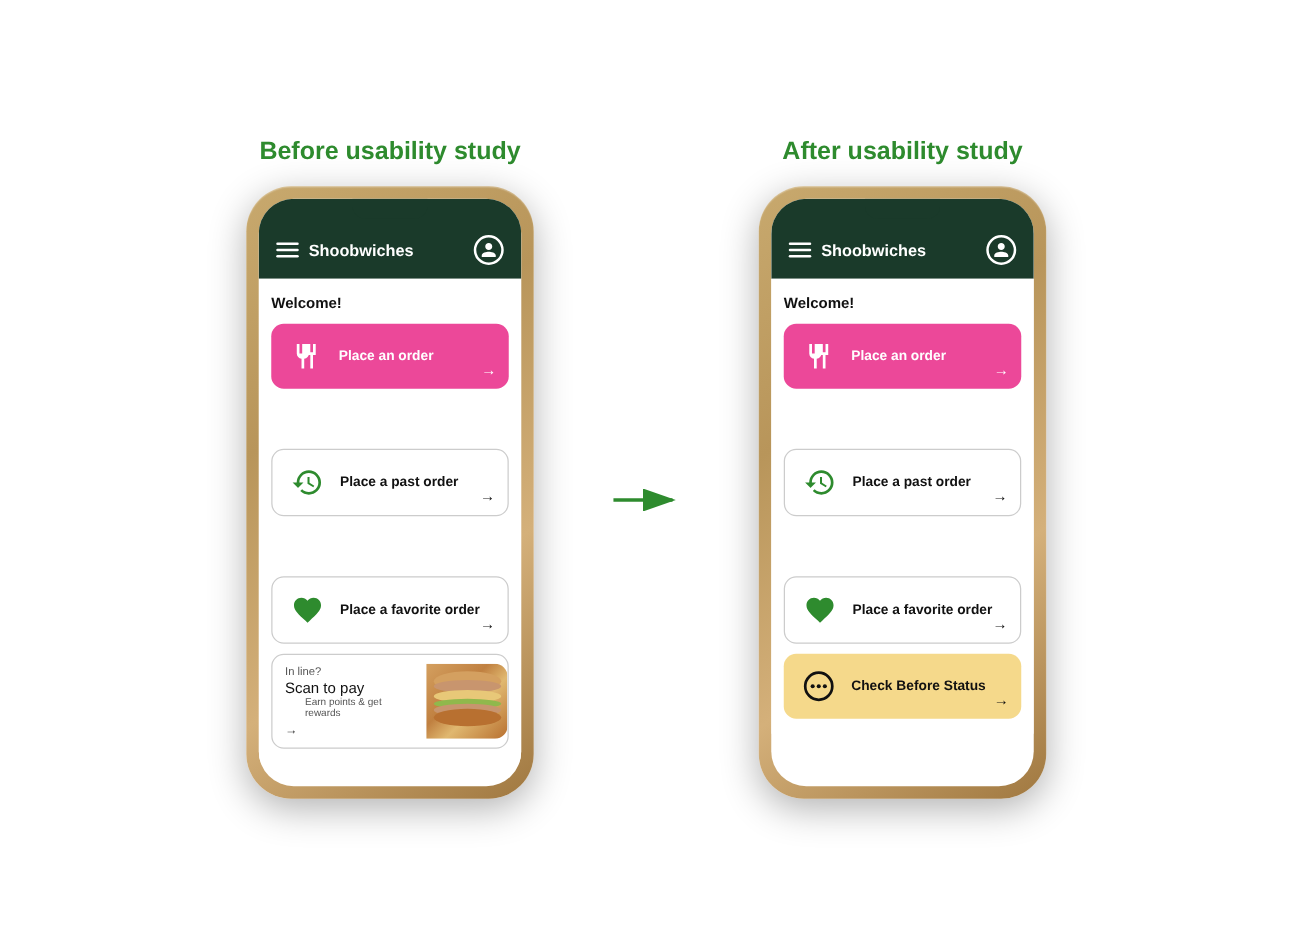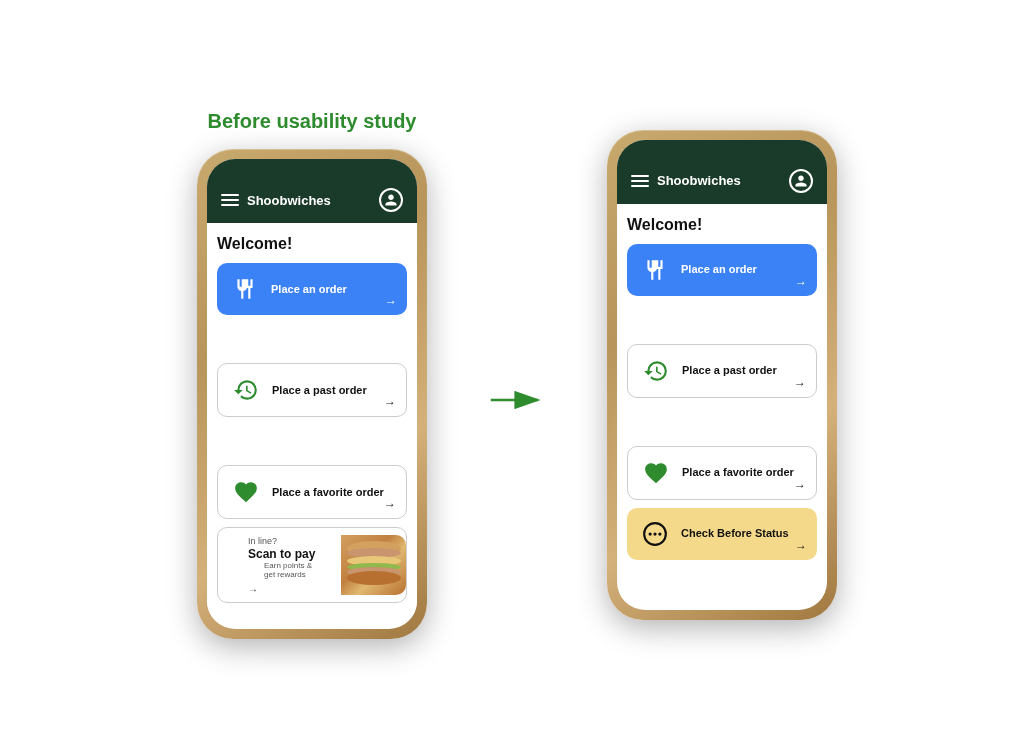--- a/index.html
+++ b/index.html
@@ -123,39 +123,39 @@
     
     .app-content {
       padding: 12px 10px;
       display: flex;
       flex-direction: column;
       gap: 8px;
       background: #fff;
     }
 
     .welcome-text {
-      font-size: 16px;
+      font-size: 12px;
       font-weight: bold;
       color: #111;
       margin-bottom: 2px;
     }
 
     
     .card {
       border-radius: 10px;
       display: flex;
       align-items: center;
       padding: 10px 12px;
       gap: 10px;
       position: relative;
       min-height: 52px;
     }
 
     .card-dark {
-      background: #3b82f6;
+      background: #ec4899;
       color: white;
     }
 
     .card-outline {
       border: 1.5px solid #ccc;
       background: #fff;
       color: #111;
       margin-top: 40px;
     }
 
@@ -212,21 +212,21 @@
     }
 
     .scan-title {
       font-size: 9px;
       color: #555;
       line-height: 1.2;
     }
 
     .scan-big {
       font-size: 12px;
-      font-weight: bold;
+      font-weight: normal;
     }
 
     .scan-sub {
       font-size: 8px;
       color: #555;
       margin-left: 16px;
     }
 
     .card-scan-img {
       width: 65px;
@@ -324,21 +324,21 @@
           <div class="card card-outline">
             <div class="card-icon icon-heart">
               <svg viewBox="0 0 24 24" fill="#2e8b2e">
                 <path d="M12 21.35l-1.45-1.32C5.4 15.36 2 12.28 2 8.5 2 5.42 4.42 3 7.5 3c1.74 0 3.41.81 4.5 2.09C13.09 3.81 14.76 3 16.5 3 19.58 3 22 5.42 22 8.5c0 3.78-3.4 6.86-8.55 11.54L12 21.35z"></path>
               </svg>
             </div>
             <div class="card-label">Place a favorite order</div>
             <span class="card-arrow">→</span>
           </div>
 
-          <div class="card card-scan" style="display:flex; flex-direction:row; border-radius:10px; overflow:hidden; min-height:60px;padding-left:20px;">
+          <div class="card card-scan" style="display:flex; flex-direction:row; border-radius:10px; overflow:hidden; min-height:60px;">
             <div class="card-scan-left">
               <div class="scan-title">In line?</div>
               <div class="scan-big">Scan to pay</div>
               <div class="scan-sub">Earn points &amp; get rewards</div>
               <span style="font-size:10px; color:#333; display:block; margin-top:4px;">→</span>
             </div>
             <div class="card-scan-img">
               <div class="sandwich-visual">
 
                 <svg width="60" height="55" viewBox="0 0 60 55">
@@ -362,20 +362,21 @@
       <defs>
         <marker id="arrowhead" markerWidth="10" markerHeight="7" refX="9" refY="3.5" orient="auto">
           <polygon points="0 0, 10 3.5, 0 7" fill="#2e8b2e"></polygon>
         </marker>
       </defs>
       <line x1="5" y1="15" x2="68" y2="15" stroke="#2e8b2e" stroke-width="3.5" marker-end="url(#arrowhead)"></line>
     </svg>
   </div>
 
   <div class="column">
+    <div class="column-title">After usability study</div>
 
     <div class="phone-frame">
       <div class="phone-inner">
         <div class="phone-notch"></div>
 
         <div class="app-header">
           <div class="header-logo">
             <div class="hamburger-icon">
               <span></span>
                 <span></span>

